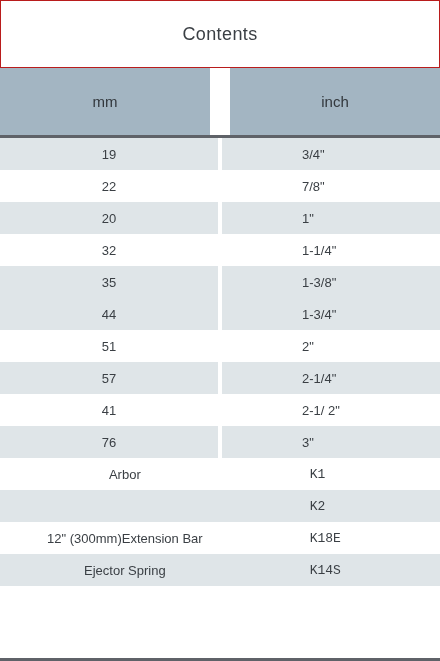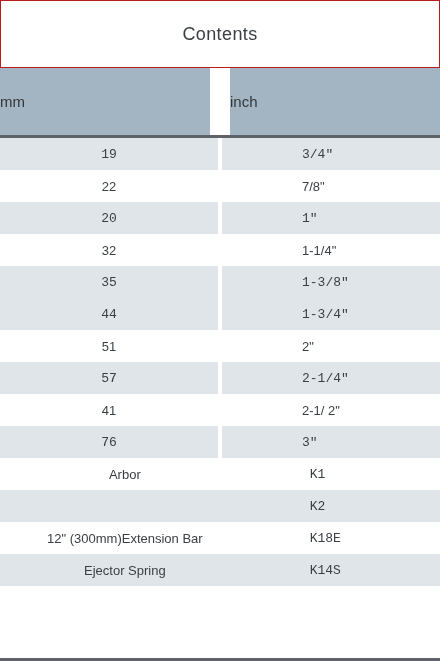--- a/index.html
+++ b/index.html
@@ -46,20 +46,21 @@
     height: 70px;
     flex: 0 0 auto;
     display: flex;
     background: #ffffff;
     border-bottom: 3px solid #5f6268;
     box-sizing: border-box;
   }
   .col-header .cell {
     display: flex;
     align-items: center;
+    justify-content: center;
     background: #a3b5c2;
     font-size: 15px;
     color: #32373c;
     box-sizing: border-box;
   }
   .col-header .cell.c-mm {
     width: 218px;
   }
   .col-header .cell.c-in {
     width: 218px;
@@ -88,21 +89,20 @@
   .row.split .cell-mm {
     width: 218px;
   }
   .row.split .cell-in {
     width: 218px;
     margin-left: 4px;
   }
   .row.split.shaded .cell-mm,
   .row.split.shaded .cell-in {
     background: #dfe5e8;
-    font-family: Liberation Mono, monospace;
   }
   .row.split {
     background: #ffffff;
   }
   
   .row.solid .cell-mm {
     width: 222px;
     margin-left: 20px;
   }
   .row.solid .cell-in {

